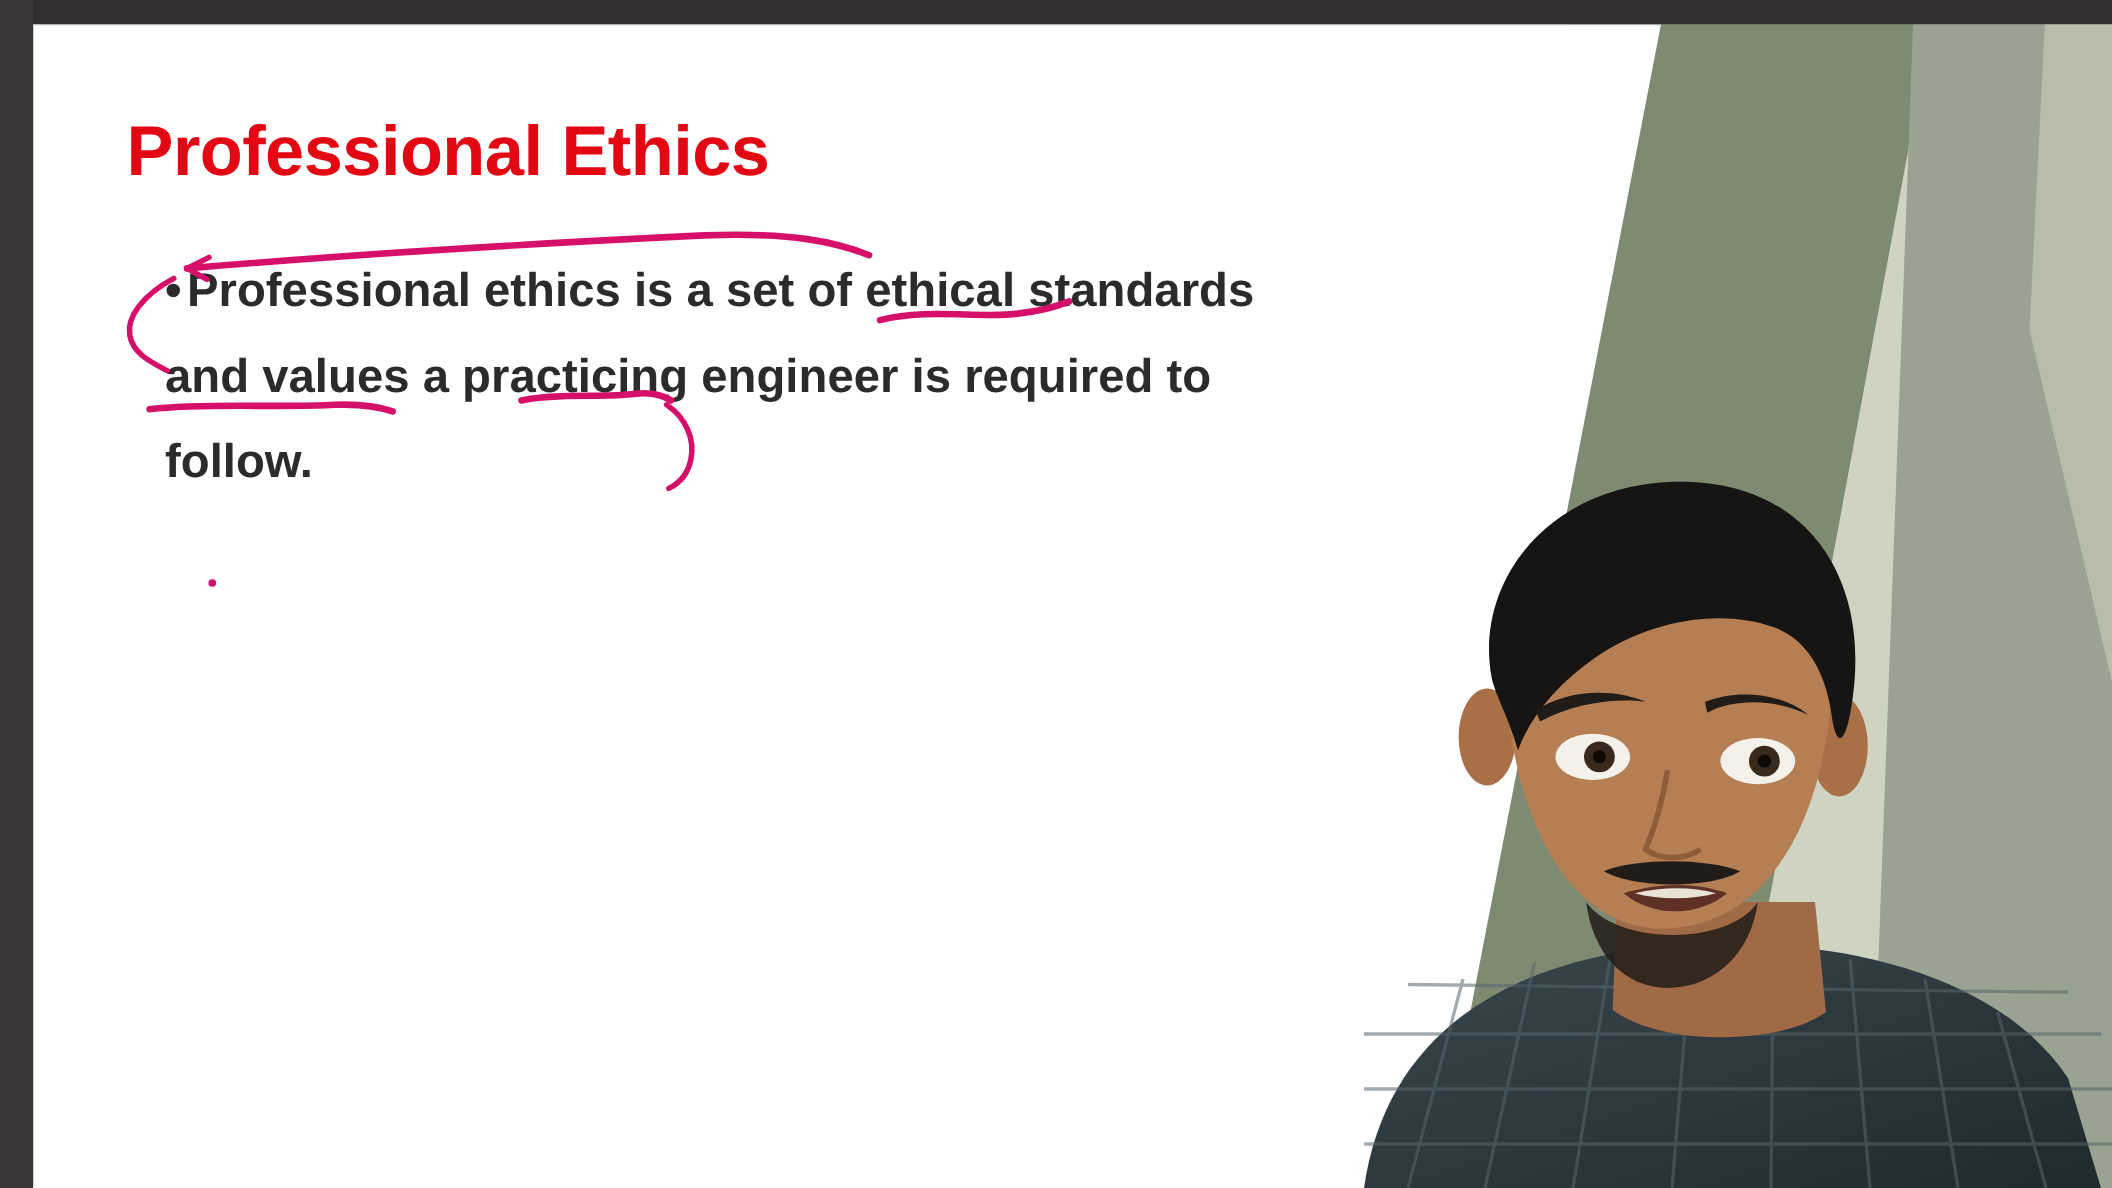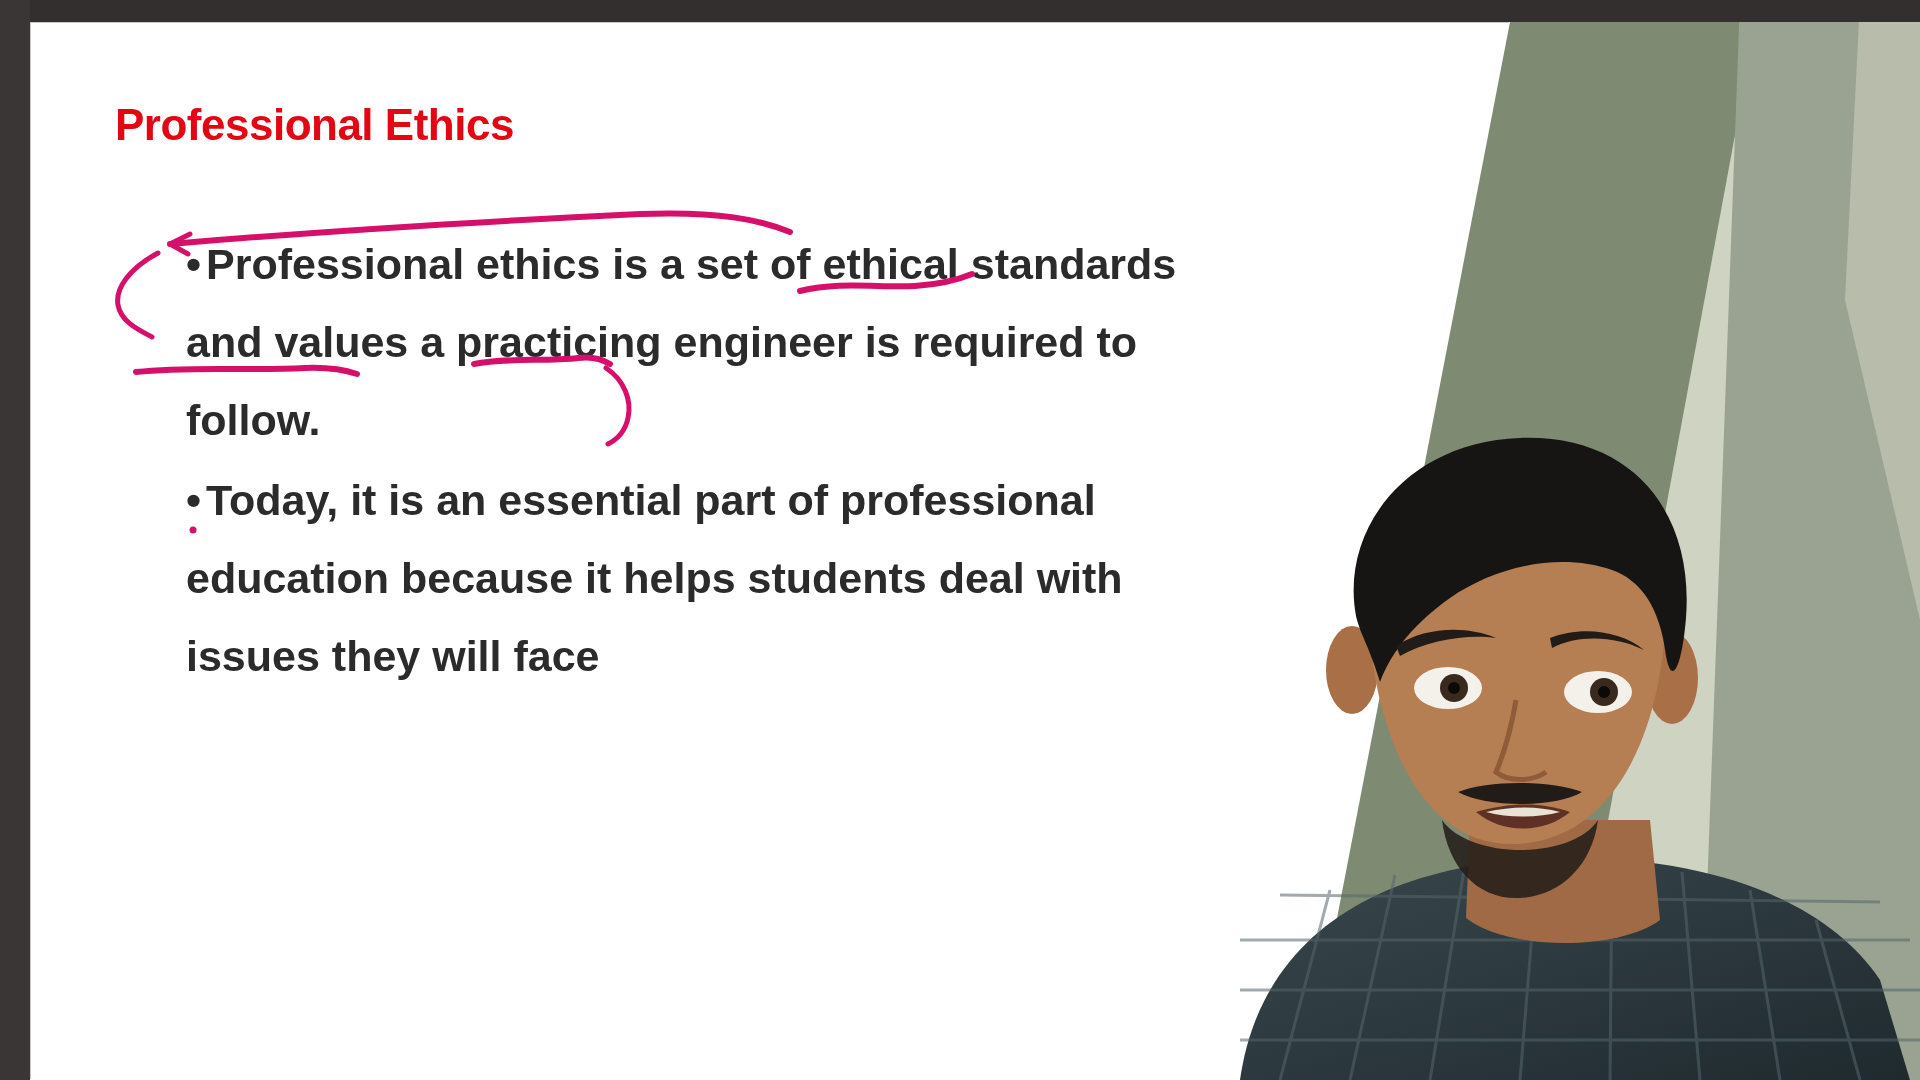--- a/index.html
+++ b/index.html
@@ -14,29 +14,28 @@
   #slide{
     position:absolute;left:30px;top:22px;width:1480px;height:1058px;
     background:#ffffff;
     clip-path:polygon(0 0, 100% 0, 86.2% 100%, 0 100%);
     box-shadow:0 0 0 1px rgba(0,0,0,.10);
   }
   #slide-frame{position:absolute;left:30px;top:22px;width:1478px;height:1056px;border-left:1px solid #c9c9c9;border-top:1px solid #c9c9c9;pointer-events:none;}
 
   #deck-title{
     position:absolute;left:115px;top:100px;
-    color:#e30613;font-weight:bold;font-size:44px;letter-spacing:-.5px;
+    color:#e30613;font-weight:bold;font-size:64px;letter-spacing:-.5px;
     font-family:"Liberation Sans",sans-serif;white-space:nowrap;
   }
 
   #body-text{
     position:absolute;left:150px;top:225px;width:1060px;
     color:#2b2b2b;font-size:43px;font-weight:bold;line-height:78px;
     font-family:"Liberation Sans",sans-serif;
-    margin-left:36px;
   }
   .para{margin:0 0 2px 0;}
   .bullet-dot{display:inline-block;width:20px;}
 
   
   #ink{position:absolute;left:0;top:0;width:1920px;height:1080px;pointer-events:none;}
 
   
   #presenter{
     position:absolute;right:0;bottom:0;width:700px;height:660px;overflow:hidden;
@@ -65,25 +64,20 @@
   <div id="slide"></div>
   <div id="slide-frame"></div>
 
   <div id="deck-title">Professional Ethics</div>
 
   <div id="body-text">
     <p class="para">
       <span class="bullet-dot">•</span><span>Professional ethics is a set of ethical</span>
       <span>standards and values a practicing engineer is</span>
       <span>required to follow.</span>
-    </p>
-    <p class="para">
-      <span class="bullet-dot">•</span><span>Today, it is an essential part of professional</span>
-      <span>education because it helps students deal with</span>
-      <span>issues they will face</span>
     </p>
   </div>
 
   <svg id="ink" viewBox="0 0 1920 1080">
     <g fill="none" stroke="#d6106a" stroke-linecap="round" stroke-linejoin="round">
 
       <path stroke-width="6" d="M170,244 C300,233 470,222 640,214 C720,211 760,220 790,232"></path>
       <path stroke-width="5" d="M170,244 L190,234 M170,244 L188,254"></path>
 
       <path stroke-width="5" d="M158,253 C130,268 115,288 118,305 C121,322 139,330 152,337"></path>

